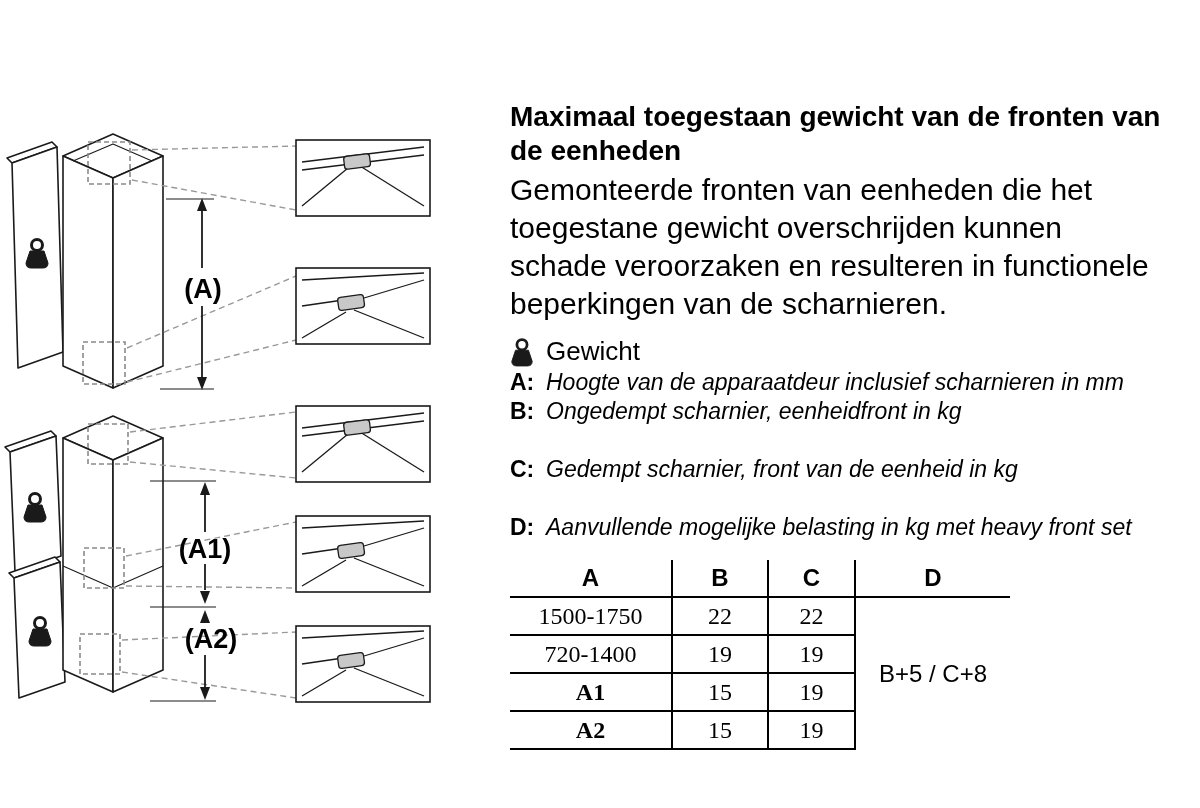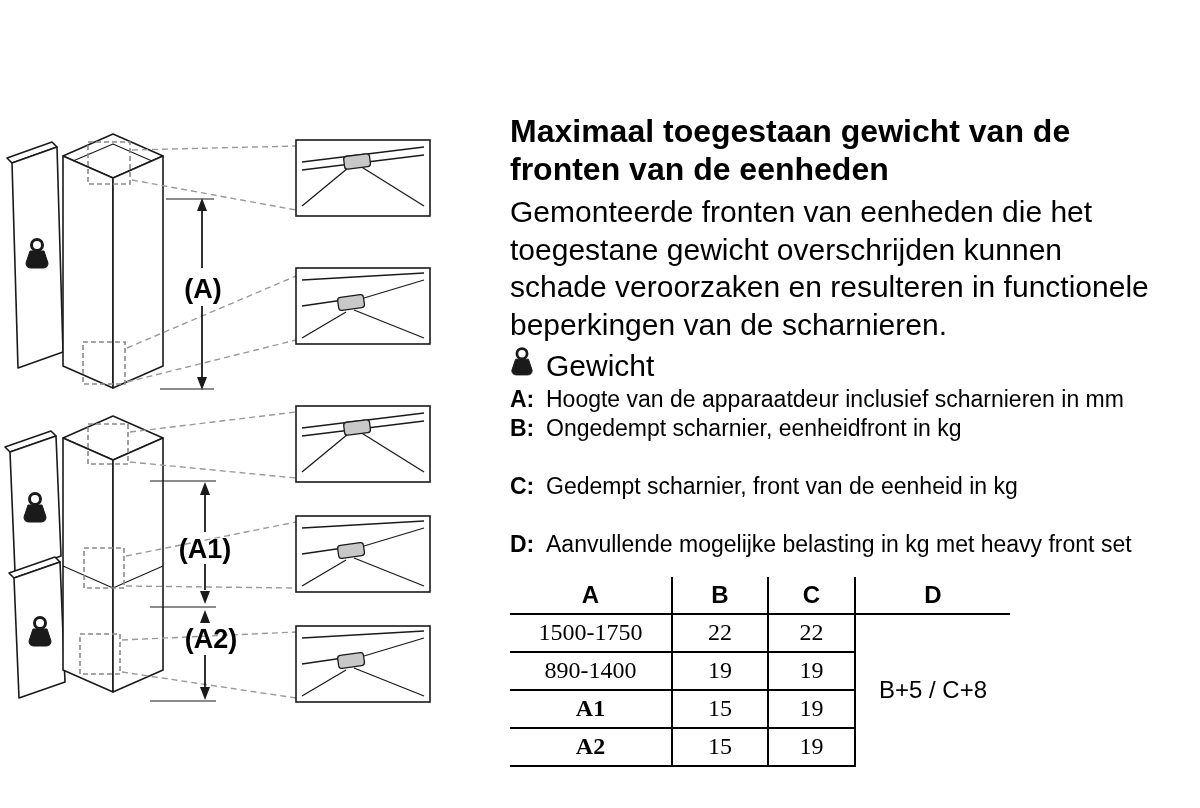--- a/index.html
+++ b/index.html
@@ -12,29 +12,29 @@
     overflow:hidden;
   }
   .diagram-svg { position:absolute; left:0; top:0; }
   svg text {
     font-family:"Liberation Sans", sans-serif;
     font-weight:bold;
     fill:#000000;
   }
 
   .right-col { position:absolute; left:510px; top:100px; width:656px; }
-  .title { font-size:32px; font-weight:bold; line-height:1.2; margin:12px 0 4px 0; }
+  .title { font-size:28px; font-weight:bold; line-height:1.2; margin:0 0 4px 0; }
   .intro { font-size:30px; line-height:1.26; margin:0; }
 
-  .gewicht-row { display:flex; align-items:flex-start; margin-top:3px; font-size:30px; line-height:1.26; }
+  .gewicht-row { display:flex; align-items:flex-end; margin-top:13px; font-size:26px; line-height:1.26; }
   .gewicht-ico { flex:0 0 36px; display:flex; align-items:center; }
 
   .legend-row { display:flex; font-size:23px; line-height:1.26; margin-top:0; }
   .legend-key { flex:0 0 36px; font-weight:bold; }
-  .legend-text { flex:1; }
+  .legend-text { flex:1;font-style:italic; }
   .gap-top { margin-top:29px; }
 
   table.load {
     border-collapse:collapse;
     margin-top:18px;
     font-size:24px;
     table-layout:fixed;
   }
   table.load th, table.load td {
     text-align:center;
@@ -225,21 +225,21 @@
       </tr>
     </thead>
     <tbody>
       <tr>
         <td class="bb">1500-1750</td>
         <td class="bl bb">22</td>
         <td class="bl bb">22</td>
         <td class="bl dcell" rowspan="4">B+5 / C+8</td>
       </tr>
       <tr>
-        <td class="bb">890-1400</td>
+        <td class="bb">720-1400</td>
         <td class="bl bb">19</td>
         <td class="bl bb">19</td>
       </tr>
       <tr>
         <td class="bb bold">A1</td>
         <td class="bl bb">15</td>
         <td class="bl bb">19</td>
       </tr>
       <tr>
         <td class="bb bold">A2</td>

